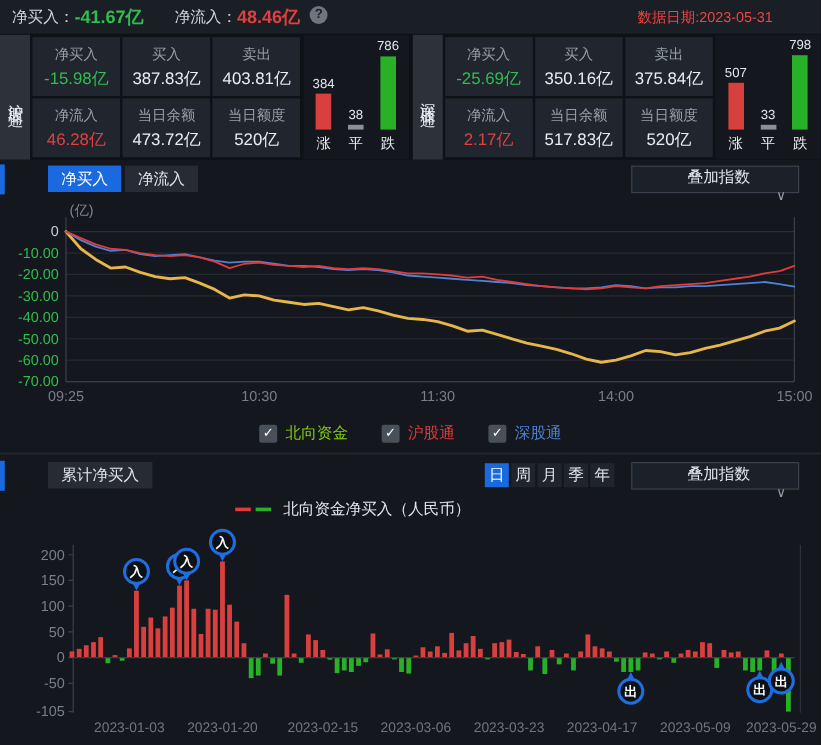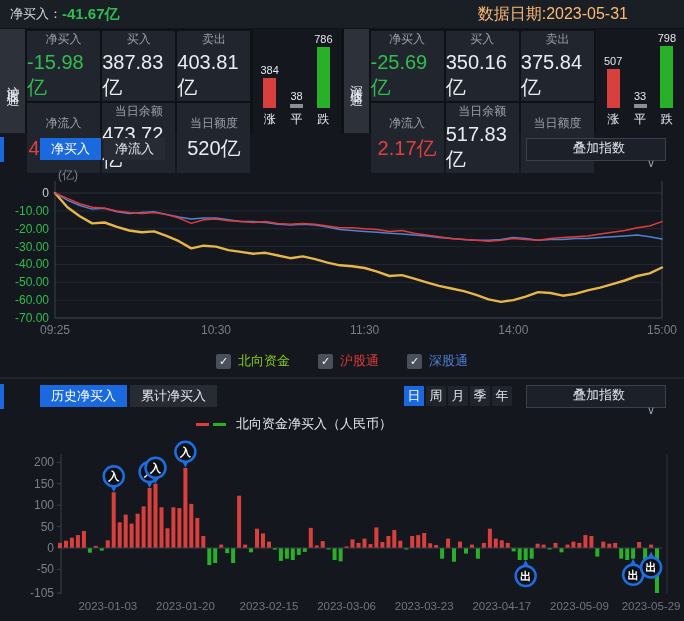--- a/index.html
+++ b/index.html
@@ -9,31 +9,31 @@
   
   .hdr { display:flex; align-items:center; height:29px; padding:0 10px; background:#1a1e25; border-bottom:1px solid #10131a; }
   .hdr-title { font-size:14px; font-weight:bold; color:#e9edf2; margin-right:26px; }
   .hdr-group { display:flex; align-items:flex-start; margin-right:26px; }
   .hdr-lbl { font-size:13px; color:#d2d7dd; }
   .hdr-val { font-size:15px; font-weight:bold; }
   .hdr-val.green { color:#31bd4f; }
   .hdr-val.red { color:#e24040; }
   .help { width:15px; height:15px; border-radius:50%; background:#6f757e; color:#1a1e25; font-size:11px; font-weight:bold; text-align:center; line-height:15px; margin-left:8px; }
   .hdr-spacer { flex:1; }
-  .hdr-date { font-size:16px; color:#fdba74; margin-right:16px; }
+  .hdr-date { font-size:12px; color:#ef4444; }
   .hdr-status { font-size:10px; color:#ccd1d8;margin-top:48px; }
 
   
   .stats { display:flex; height:104px; background:#0e1116; gap:3px; }
   .panel { flex:1; display:flex; background:#0e1116; }
   .vstrip { width:25px; background:#2c313a; color:#e8ecf1; font-size:13px; display:flex; align-items:center; justify-content:center; writing-mode:vertical-rl; text-orientation:upright; letter-spacing:4px; }
   .cells { flex:1; display:grid; grid-template-columns:repeat(3,1fr); grid-auto-rows:1fr; gap:2px; padding:2px; }
   .cell { background:#21252d; display:flex; flex-direction:column; align-items:center; justify-content:center; gap:3px; }
   .cell .lbl { color:#98a0aa; font-size:12px; }
-  .cell .val { color:#e9edf2; font-size:20px; }
+  .cell .val { color:#e9edf2; font-size:14px; }
   .cell .val.green { color:#31bd4f; }
   .cell .val.red { color:#e24040; }
   .ud { width:88px; display:flex; align-items:stretch; justify-content:space-between; padding:3px 8px 5px; background:#14171d; }
   .ud-col { display:flex; flex-direction:column; align-items:center; justify-content:flex-end; }
   .ud-num { color:#e2e6ec; font-size:11px; margin-bottom:2px; }
   .ud-bar { width:13px; }
   .ud-lbl { color:#e9edf2; font-size:12px; margin-top:3px; }
 
   
   .sec-hdr { position:absolute; left:0; width:684px; height:27px; }
@@ -65,20 +65,25 @@
 </style>
 </head>
 <body>
 
 <div id="app">
 
   <div class="hdr">
     <span class="hdr-group">
       <span class="hdr-lbl">净买入：</span>
       <span class="hdr-val green">-41.67亿</span>
+    </span>
+    <span class="hdr-group">
+      <span class="hdr-lbl">净流入：</span>
+      <span class="hdr-val red">48.46亿</span>
+      <span class="help">?</span>
     </span>
     <span class="hdr-spacer"></span>
     <span class="hdr-date">数据日期:2023-05-31</span>
     <span class="hdr-status">已收盘</span>
   </div>
 
   <div class="stats">
     <div class="panel">
       <div class="vstrip">沪股通</div>
       <div class="cells">
@@ -230,21 +235,20 @@
         <span class="box">✓</span>
         <span class="chk-label" style="color: rgb(78, 130, 214);">深股通</span>
       </label>
   </div>
 
   <div class="divider"></div>
 
   <div class="sec-hdr" style="top:383px;">
     <div class="accent"></div>
     <div class="tabs">
-      <div class="tab active">历史净买入</div>
       <div class="tab">累计净买入</div>
     </div>
     <div class="periods">
       <div class="pbtn active">日</div>
       <div class="pbtn">周</div>
       <div class="pbtn">月</div>
       <div class="pbtn">季</div>
       <div class="pbtn">年</div>
     </div>
     <div class="dd">

